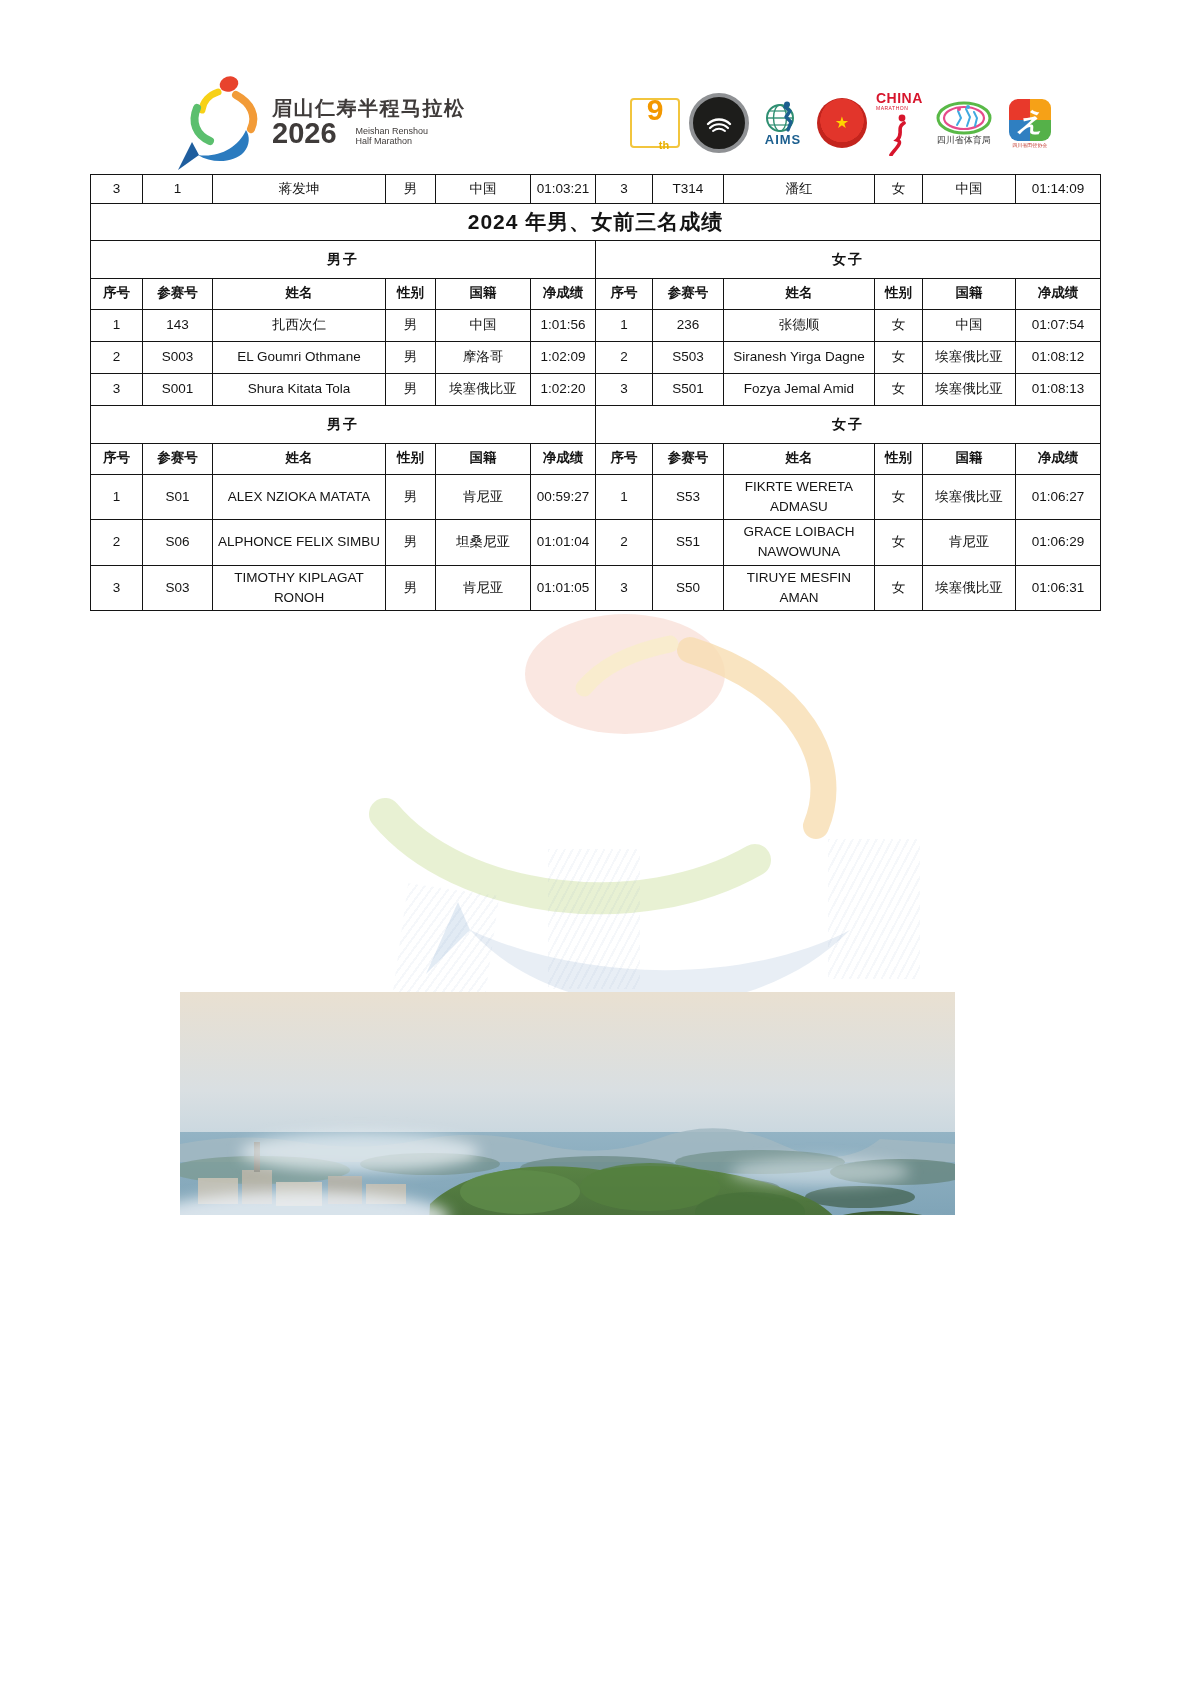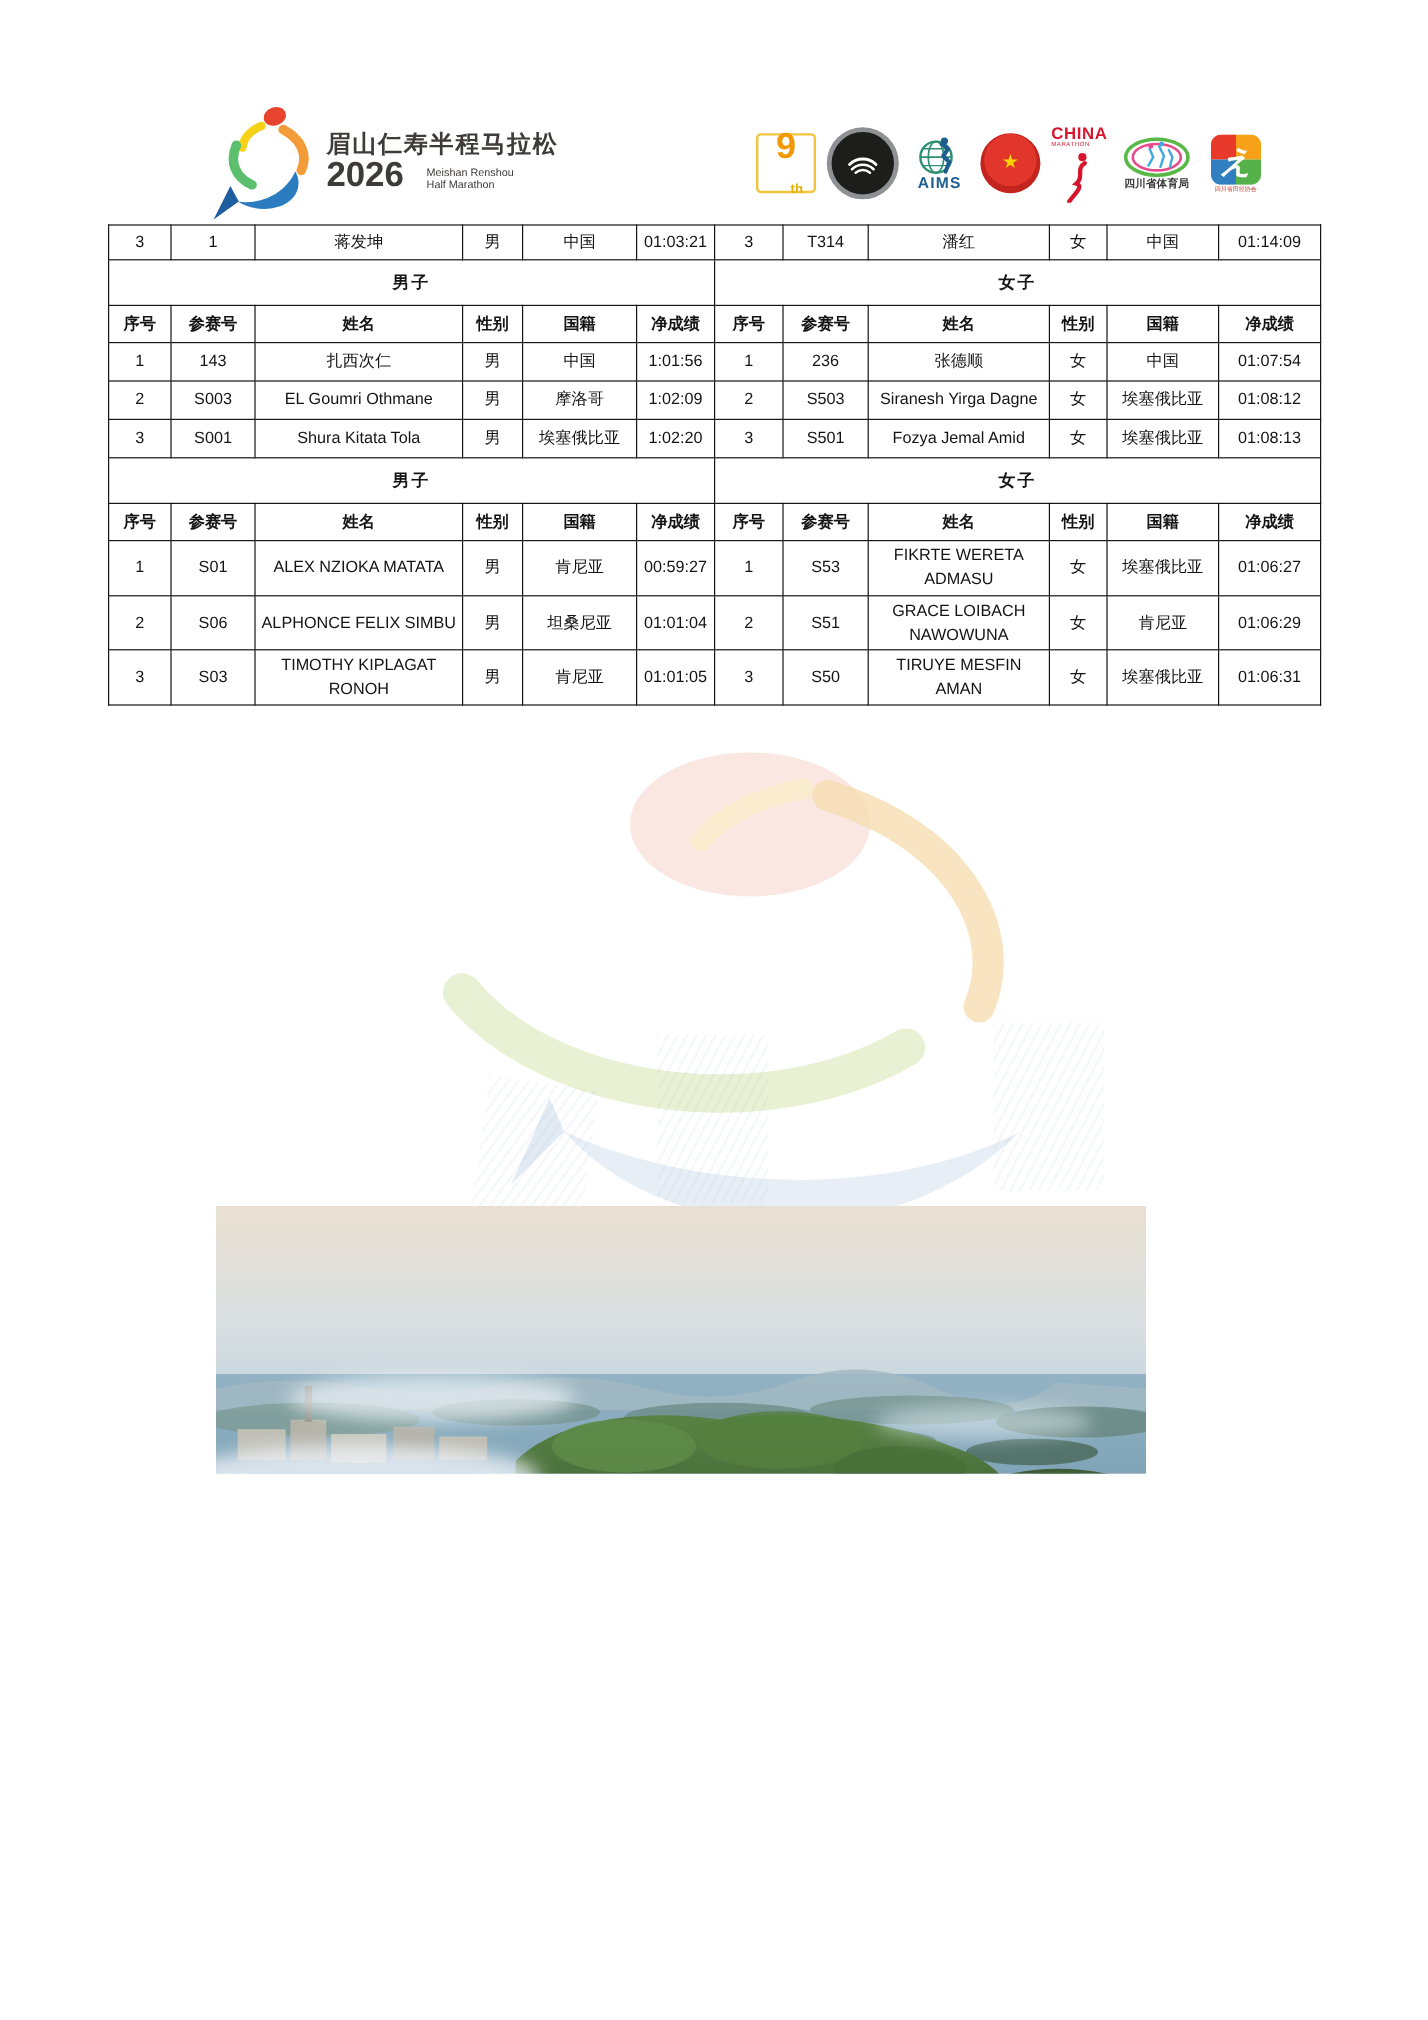--- a/index.html
+++ b/index.html
@@ -1,16 +1,16 @@
 <!DOCTYPE html>
 <html><head>
 <meta charset="utf-8">
 <style>
   html,body{margin:0;padding:0;background:#fff;}
-  .page{position:relative;width:1190px;height:1211px;margin:17px auto;background:#fff;overflow:hidden;
+  .page{position:relative;width:1190px;height:1211px;margin:4px auto;background:#fff;overflow:hidden;
         font-family:"Liberation Sans","DejaVu Sans",sans-serif;color:#111;}
 
   
   .hdr{position:absolute;left:0;top:0;width:100%;height:170px;}
   .event-logo{position:absolute;left:166px;top:68px;display:flex;align-items:center;}
   .event-figure{width:104px;height:100px;}
   .event-text{margin-left:2px;}
   .event-cn{font-size:20px;font-weight:bold;color:#3f3b3a;letter-spacing:1.5px;line-height:1.1;}
   .event-row2{display:flex;align-items:flex-end;gap:19px;margin-top:1px;}
   .event-year{font-size:29px;font-weight:bold;color:#3f3b3a;line-height:.9;}
@@ -29,21 +29,21 @@
   .lg-aims{width:50px;}
   .aims-label{font-size:13px;font-weight:bold;color:#1c5f8f;letter-spacing:1px;line-height:1;margin-top:-2px;text-align:center;}
   .lg-caa{width:50px;height:50px;border-radius:50%;background:radial-gradient(circle at 50% 45%, #e2352b 0 58%, #c3241d 59% 100%);
           display:flex;align-items:center;justify-content:center;}
   .caa-star{color:#ffd400;font-size:16px;line-height:1;}
   .lg-cm{display:flex;align-items:center;gap:2px;}
   .cm-text{text-align:left;}
   .cm-l1{font-size:14px;font-weight:bold;color:#d7152c;letter-spacing:.5px;line-height:1;}
   .cm-l2{font-size:5px;color:#d7152c;line-height:1.4;letter-spacing:.5px;}
   .lg-scsb{width:64px;}
-  .scsb-label{font-size:9px;font-weight:bold;color:#3a3a3a;line-height:1;margin-top:1px;white-space:nowrap;}
+  .scsb-label{font-size:9px;font-weight:normal;color:#3a3a3a;line-height:1;margin-top:1px;white-space:nowrap;}
   .lg-scaa{width:50px;}
   .scaa-box{width:42px;height:42px;border-radius:9px;overflow:hidden;display:grid;grid-template-columns:1fr 1fr;grid-template-rows:1fr 1fr;}
   .scaa-box i{display:block;}
   .scaa-run{position:absolute;top:2px;left:50%;transform:translateX(-50%);font-size:26px;font-weight:bold;
             color:#fff;font-style:italic;line-height:40px;}
   .scaa-label{font-size:5px;color:#c23a2f;line-height:1.2;margin-top:1px;white-space:nowrap;}
 
   
   .results{position:absolute;left:90px;top:170px;width:1010px;border-collapse:collapse;table-layout:fixed;background:#fff;}
   .results td{border:1.5px solid #141414;text-align:center;vertical-align:middle;font-size:13.5px;
@@ -188,20 +188,23 @@
           <td>蒋发坤</td>
           <td>男</td>
           <td>中国</td>
           <td>01:03:21</td>
           <td>3</td>
           <td>T314</td>
           <td>潘红</td>
           <td>女</td>
           <td>中国</td>
           <td>01:14:09</td>
+        </tr>
+        <tr class="title-row">
+          <td class="title-cell" colspan="12">2024 年男、女前三名成绩</td>
         </tr>
         <tr class="gender-row">
           <td class="gender-cell" colspan="6">男子</td>
           <td class="gender-cell" colspan="6">女子</td>
         </tr>
         <tr class="header-row">
           <td class="head-cell">序号</td>
           <td class="head-cell">参赛号</td>
           <td class="head-cell">姓名</td>
           <td class="head-cell">性别</td>

